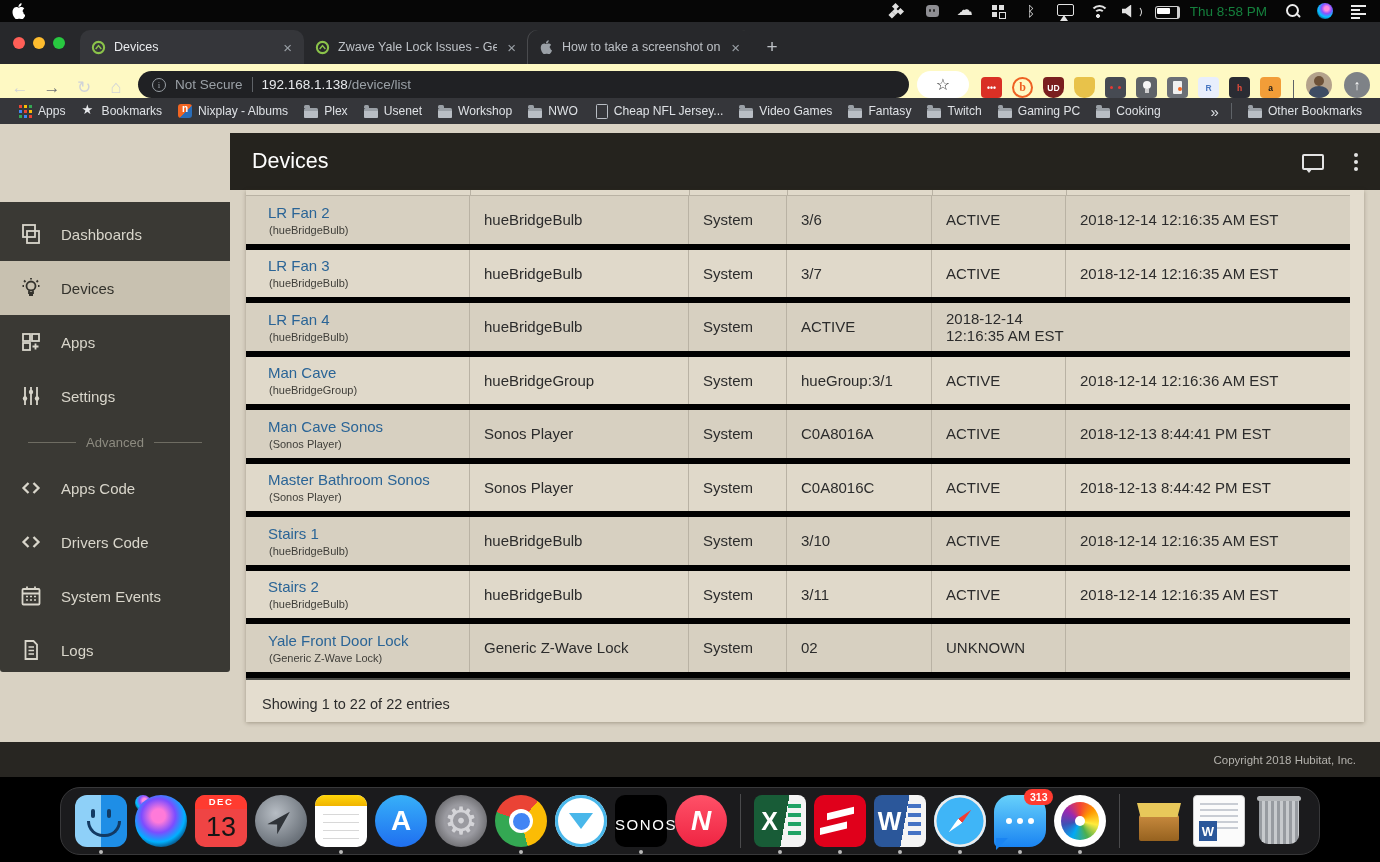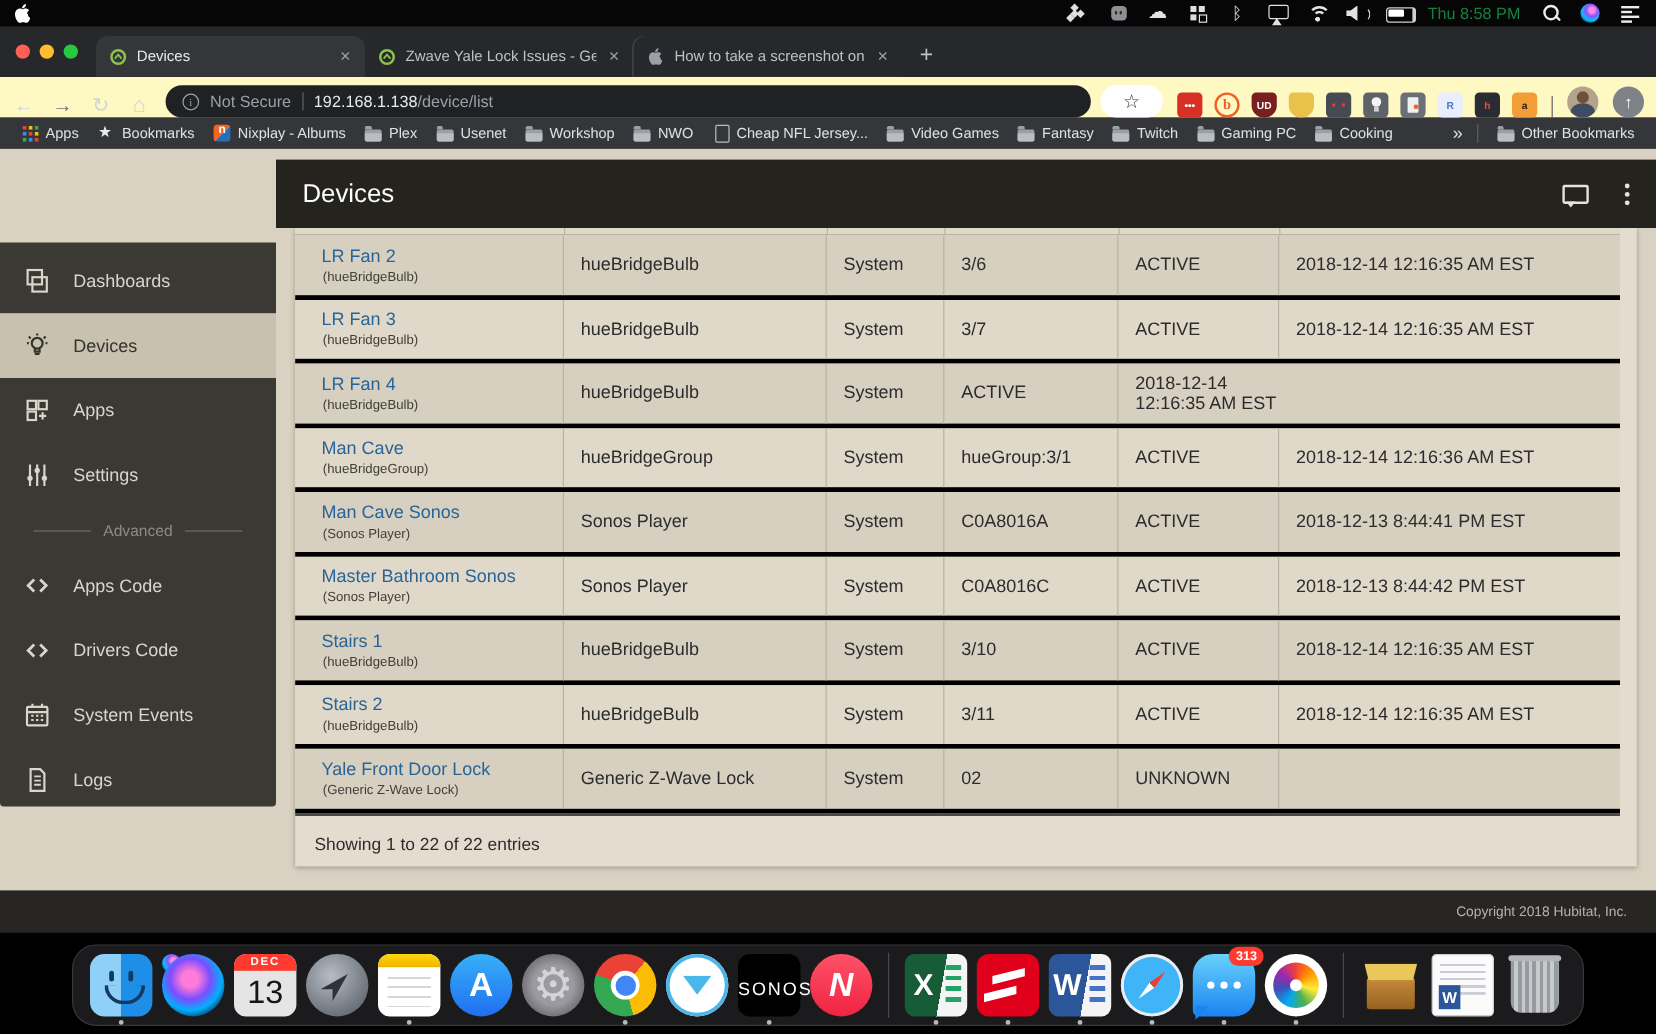--- a/index.html
+++ b/index.html
@@ -120,21 +120,21 @@
   .sidebar{position:absolute;left:0;top:78px;width:230px;height:470px;background:#3a3934;border-radius:0 0 3px 3px;padding-top:5px}
   .sb-item{height:54px;display:flex;align-items:center;gap:17px;padding-left:17px;color:#d9d6cb;font-size:15px;cursor:default}
   .sb-item.active{background:var(--c-sidebar-active-bg,#c8c1b0);color:#33322c}
   .sb-item .icon{width:27px;display:flex;justify-content:center;align-items:center}
   .sb-divider{height:38px;display:flex;align-items:center;justify-content:center;gap:10px;color:#8d8b80;font-size:13px}
   .sb-divider::before,.sb-divider::after{content:"";width:48px;height:1px;background:#6e6c62}
 
   .card{position:absolute;left:246px;top:66px;width:1118px;height:532px;background:#e4ddcf;box-shadow:0 1px 4px rgba(60,50,30,.35)}
   .tbl{width:1104px}
   .sliver{height:6px;border-bottom:1px solid #b9b2a4;background-color:var(--c-row-light,#e0d9ca);background-image:linear-gradient(#b9b2a4,#b9b2a4),linear-gradient(#b9b2a4,#b9b2a4),linear-gradient(#b9b2a4,#b9b2a4),linear-gradient(#b9b2a4,#b9b2a4),linear-gradient(#b9b2a4,#b9b2a4);background-repeat:no-repeat;background-size:1px 100%;background-position:224px 0,443px 0,541px 0,686px 0,820px 0}
-  .trow{display:grid;grid-template-columns:224px 219px 98px 145px 134px 1fr;height:53.5px;border-bottom:4px solid #000000}
+  .trow{display:grid;grid-template-columns:224px 219px 98px 145px 134px 1fr;height:53.5px;border-bottom:6px solid #000000}
   .trow.odd{background:var(--c-row-dark,#d7d0c1)}
   .trow.even{background:var(--c-row-light,#e0d9ca)}
   .cell{display:flex;align-items:center;padding-left:14px;font-size:15px;color:#2c2c2c;border-right:1px solid #b9b2a4;overflow:hidden}
   .cell:last-child{border-right:none}
   .c-name{flex-direction:column;align-items:flex-start;justify-content:center;padding-left:22px}
   .dev-link{color:var(--c-link-blue,#2a6496);font-size:15px;text-decoration:none;cursor:pointer}
   .dev-sub{font-size:11px;color:#3f3e39;margin-top:3px;padding-left:1px}
   .tbl-end{width:1104px;border-top:2px solid #4a4a46}
   .summary{padding:16px 0 0 16px;font-size:14.5px;color:#2c2c2c}
 
@@ -147,21 +147,21 @@
   .dock-item{position:relative;width:52px;height:52px;flex:0 0 auto}
   .dock-item.running::after{content:"";position:absolute;bottom:-7px;left:50%;margin-left:-2px;width:4px;height:4px;border-radius:50%;background:#b9b9b9}
   .dock-sep{width:1px;height:54px;background:#4a4a4c;margin:0 5px;flex:0 0 auto}
   .di{position:relative;width:52px;height:52px;border-radius:12px}
   .badge{position:absolute;top:-6px;right:-7px;background:var(--c-badge-red,#ff3b30);color:#fff;border-radius:10px;font-size:10.5px;font-weight:bold;padding:2px 5.5px;z-index:2}
 
   .n-finder .di{background:linear-gradient(90deg,#8ed0f8 0 50%,#1e8ee6 50% 100%)}
   .n-finder .di::before{content:"";position:absolute;left:16px;top:14px;width:3.5px;height:9px;background:#123a63;border-radius:2px;box-shadow:16px 0 #123a63}
   .n-finder .di::after{content:"";position:absolute;left:12px;top:26px;width:28px;height:13px;border:3.5px solid #123a63;border-top:none;border-radius:0 0 16px 16px}
   .n-siri .di{border-radius:50%;background:radial-gradient(circle at 45% 40%,#ff7ad9 0 16%,#7c4dff 40%,#00b0ff 62%,#12041f 88%)}
-  .n-calendar .di{background:#e5e5e5;border-radius:10px;overflow:hidden}
+  .n-calendar .di{background:#ef4444;border-radius:10px;overflow:hidden}
   .cal-m{background:#ff3b30;color:#fff;font-size:9.5px;font-weight:bold;letter-spacing:1.5px;text-align:center;height:14px;line-height:14px}
   .cal-d{font-size:27px;color:#151515;text-align:center;line-height:37px}
   .n-launchpad .di{border-radius:50%;background:radial-gradient(circle at 40% 35%,#b7bdc4,#6d747c 70%,#565c63)}
   .n-launchpad .di::before{content:"";position:absolute;left:15px;top:13px;width:22px;height:25px;background:#2f3338;clip-path:polygon(50% 0,82% 100%,50% 72%,18% 100%);transform:rotate(45deg)}
   .n-notes .di{background:#fff;border-radius:10px;overflow:hidden}
   .n-notes .di::before{content:"";position:absolute;left:0;top:0;right:0;height:11px;background:linear-gradient(#ffd60a,#f0b400)}
   .n-notes .di::after{content:"";position:absolute;left:8px;right:8px;top:19px;bottom:7px;background:repeating-linear-gradient(#d8d8d8 0 1.5px,transparent 1.5px 8px)}
   .n-app-store .di{border-radius:50%;background:linear-gradient(#37b0f9,#1f6ff0)}
   .n-system-preferences .di{border-radius:50%;background:radial-gradient(circle,#9a9aa0 0 45%,#48484a 100%)}
   .n-system-preferences .di::before{content:"⚙";position:absolute;width:100%;text-align:center;top:0;line-height:52px;font-size:38px;color:#d4d4d8}

